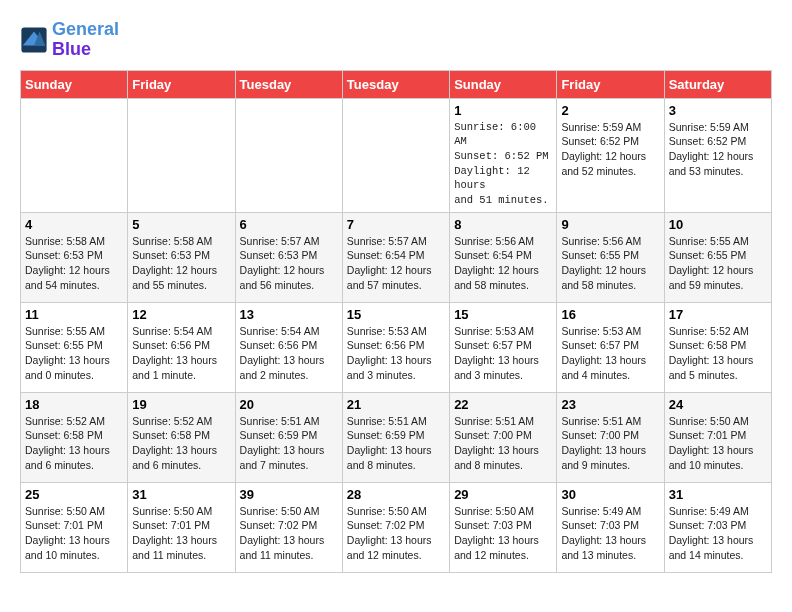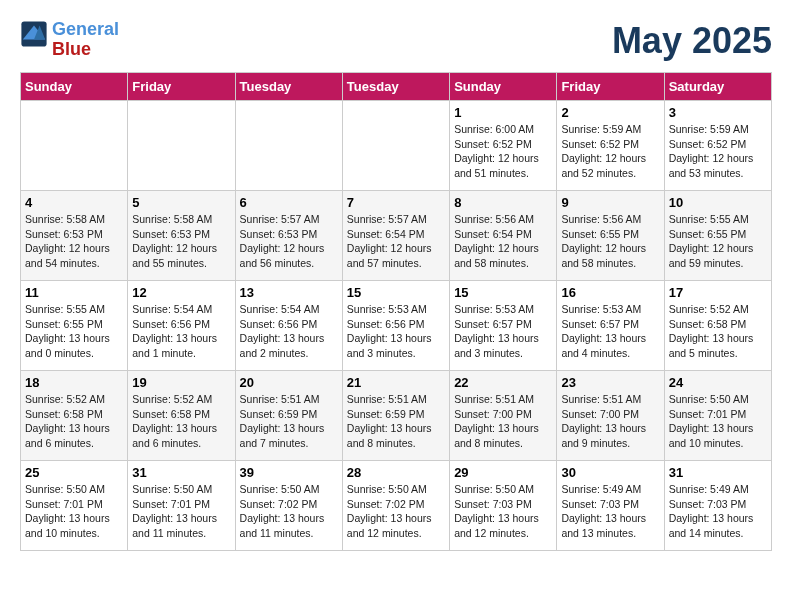--- a/index.html
+++ b/index.html
@@ -11,21 +11,21 @@
       padding: 20px;
     }
     .header {
       display: flex;
       justify-content: space-between;
       align-items: flex-start;
       margin-bottom: 10px;
     }
     .logo {
       display: flex;
-      align-items: flex-start;
+      align-items: center;
       gap: 4px;
     }
     .logo-text {
       font-size: 18px;
       font-weight: bold;
       color: #1a3a5c;
       line-height: 1.1;
     }
     .logo-text span {
       color: #4a90d9;
@@ -45,21 +45,21 @@
     .subtitle {
       font-size: 16px;
       color: #333;
     }
     table {
       width: 100%;
       border-collapse: collapse;
       font-size: 11px;
     }
     thead th {
-      background-color: #be185d;
+      background-color: #ef4444;
       color: #fff;
       padding: 6px 4px;
       text-align: left;
       font-size: 13px;
       border: 1px solid #ccc;
     }
     tbody td {
       border: 1px solid #ccc;
       vertical-align: top;
       padding: 4px;
@@ -89,25 +89,24 @@
 
 <div class="header">
   <div class="logo">
     <svg class="logo-icon" viewBox="0 0 40 40">
       <rect x="2" y="2" width="36" height="36" rx="4" fill="#1a3a5c"></rect>
       <polygon points="20,8 36,28 4,28" fill="#4a90d9"></polygon>
       <polygon points="28,8 36,28 20,28" fill="#2e6da4"></polygon>
     </svg>
     <div class="logo-text">
       <div><span>General</span></div>
-      <div><span style="color:#b91c1c">Blue</span></div>
+      <div><span style="color:#6d28d9">Blue</span></div>
     </div>
   </div>
   <div class="title-block">
-    <div class="main-title">May 2025</div>
   </div>
 </div>
 
 <table>
   <thead>
     <tr>
     <th>Sunday</th>
         <th>Friday</th>
         <th>Tuesday</th>
         <th>Tuesday</th>
@@ -117,21 +116,21 @@
       </tr>
   </thead>
   <tbody id="calendar-body">
   <tr>
         <td class="empty-cell"></td>
         <td class="empty-cell"></td>
         <td class="empty-cell"></td>
         <td class="empty-cell"></td>
         <td>
           <div class="day-num">1</div>
-          <div class="day-info" style="white-space: pre-line;">Sunrise: 6:00 AM
+          <div class="day-info" style="white-space: pre-line; font-family: Liberation Mono, monospace;">Sunrise: 6:00 AM
 Sunset: 6:52 PM
 Daylight: 12 hours
 and 51 minutes.</div>
         </td>
         <td>
           <div class="day-num">2</div>
           <div class="day-info" style="white-space: pre-line;">Sunrise: 5:59 AM
 Sunset: 6:52 PM
 Daylight: 12 hours
 and 52 minutes.</div>

